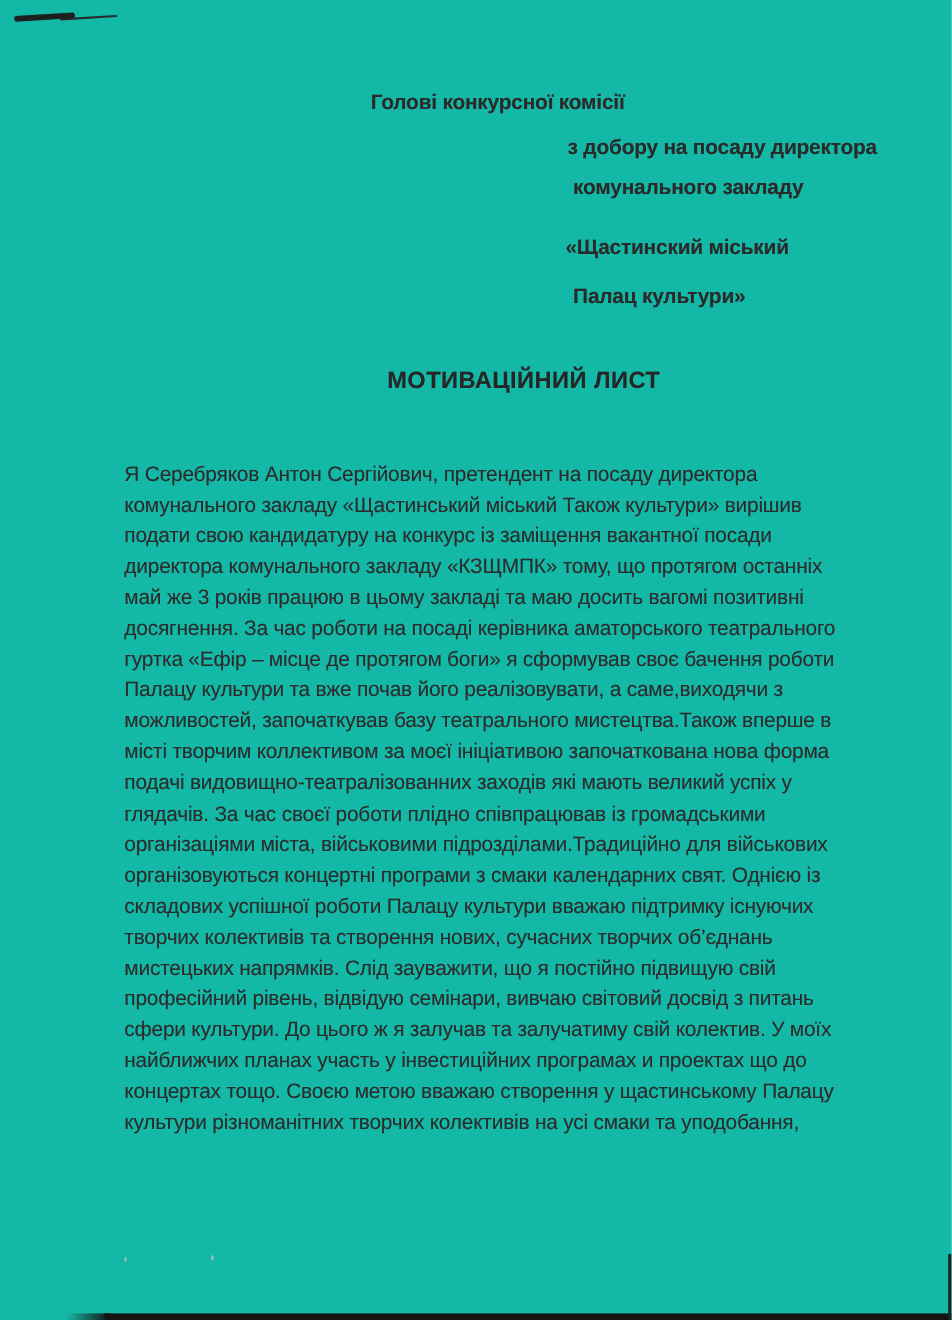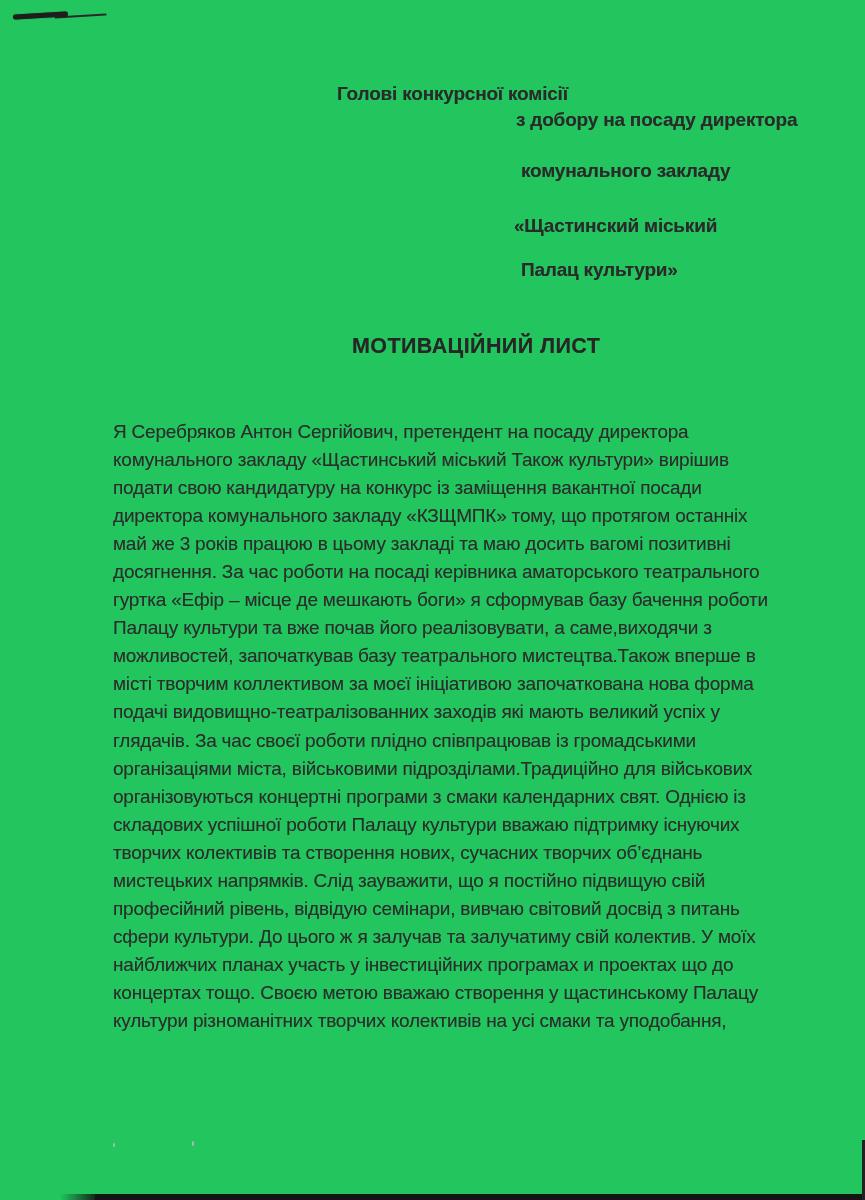--- a/index.html
+++ b/index.html
@@ -1,19 +1,19 @@
 <!DOCTYPE html>
 <html><head>
 <meta charset="utf-8">
 <style>
   html,body{margin:0;padding:0;}
   .page{
     position:relative;
     width:865px;height:1200px;
-    background:#22c55e;
+    background:#14b8a6;
     overflow:hidden;
     font-family:"Liberation Sans", sans-serif;
   }
   
   .pen-stroke{
     position:absolute;left:13px;top:13px;width:55px;height:5px;
     background:#1e1e1e;border-radius:3px;
     transform:rotate(-3.5deg);
     box-shadow:0 0 1px rgba(0,0,0,.6), 40px 3px 0 -1.5px #2a2a2a;
   }
@@ -34,21 +34,21 @@
   .speck-2{left:192px;top:1141px;width:2px;height:5px;}
   .speck-3{left:575px;top:682px;width:2px;height:4px;}
   
   .r-line{
     position:absolute;
     font-size:19px;font-weight:700;color:#2a2a2a;
     letter-spacing:-0.2px;white-space:nowrap;
     text-shadow:0 0 .5px rgba(40,40,40,.4);
   }
   .r1{left:337px;top:83px;}
-  .r2{left:516px;top:109px;text-align:center;}
+  .r2{left:516px;top:124px;text-align:center;}
   .r3{left:521px;top:160px;}
   .r4{left:514px;top:215px;}
   .r5{left:521px;top:259px;}
   .title{
     position:absolute;left:352px;top:334px;margin:0;
     font-size:21.5px;font-weight:700;color:#262626;
     letter-spacing:0.4px;white-space:nowrap;
     text-shadow:0 0 .5px rgba(40,40,40,.45);
   }
   .body-text{
@@ -77,21 +77,21 @@
 
   <h1 class="title">МОТИВАЦІЙНИЙ ЛИСТ</h1>
 
   <div class="body-text" id="body-lines">
       <div class="b-line">Я Серебряков Антон Сергійович, претендент на посаду директора</div>
       <div class="b-line">комунального закладу «Щастинський міський Також культури» вирішив</div>
       <div class="b-line">подати свою кандидатуру на конкурс із заміщення вакантної посади</div>
       <div class="b-line">директора комунального закладу «КЗЩМПК» тому, що протягом останніх</div>
       <div class="b-line">май же 3 років працюю в цьому закладі та маю досить вагомі позитивні</div>
       <div class="b-line">досягнення. За час роботи на посаді керівника аматорського театрального</div>
-      <div class="b-line">гуртка «Ефір – місце де мешкають боги» я сформував базу бачення роботи</div>
+      <div class="b-line">гуртка «Ефір – місце де протягом боги» я сформував своє бачення роботи</div>
       <div class="b-line">Палацу культури та вже почав його реалізовувати, а саме,виходячи з</div>
       <div class="b-line">можливостей, започаткував базу театрального мистецтва.Також вперше в</div>
       <div class="b-line">місті творчим коллективом за моєї ініціативою започаткована нова форма</div>
       <div class="b-line">подачі видовищно-театралізованних заходів які мають великий успіх у</div>
       <div class="b-line">глядачів. За час своєї роботи плідно співпрацював із громадськими</div>
       <div class="b-line">організаціями міста, військовими підрозділами.Традиційно для військових</div>
       <div class="b-line">організовуються концертні програми з смаки календарних свят. Однією із</div>
       <div class="b-line">складових успішної роботи Палацу культури вважаю підтримку існуючих</div>
       <div class="b-line">творчих колективів та створення нових, сучасних творчих об’єднань</div>
       <div class="b-line">мистецьких напрямків. Слід зауважити, що я постійно підвищую свій</div>

